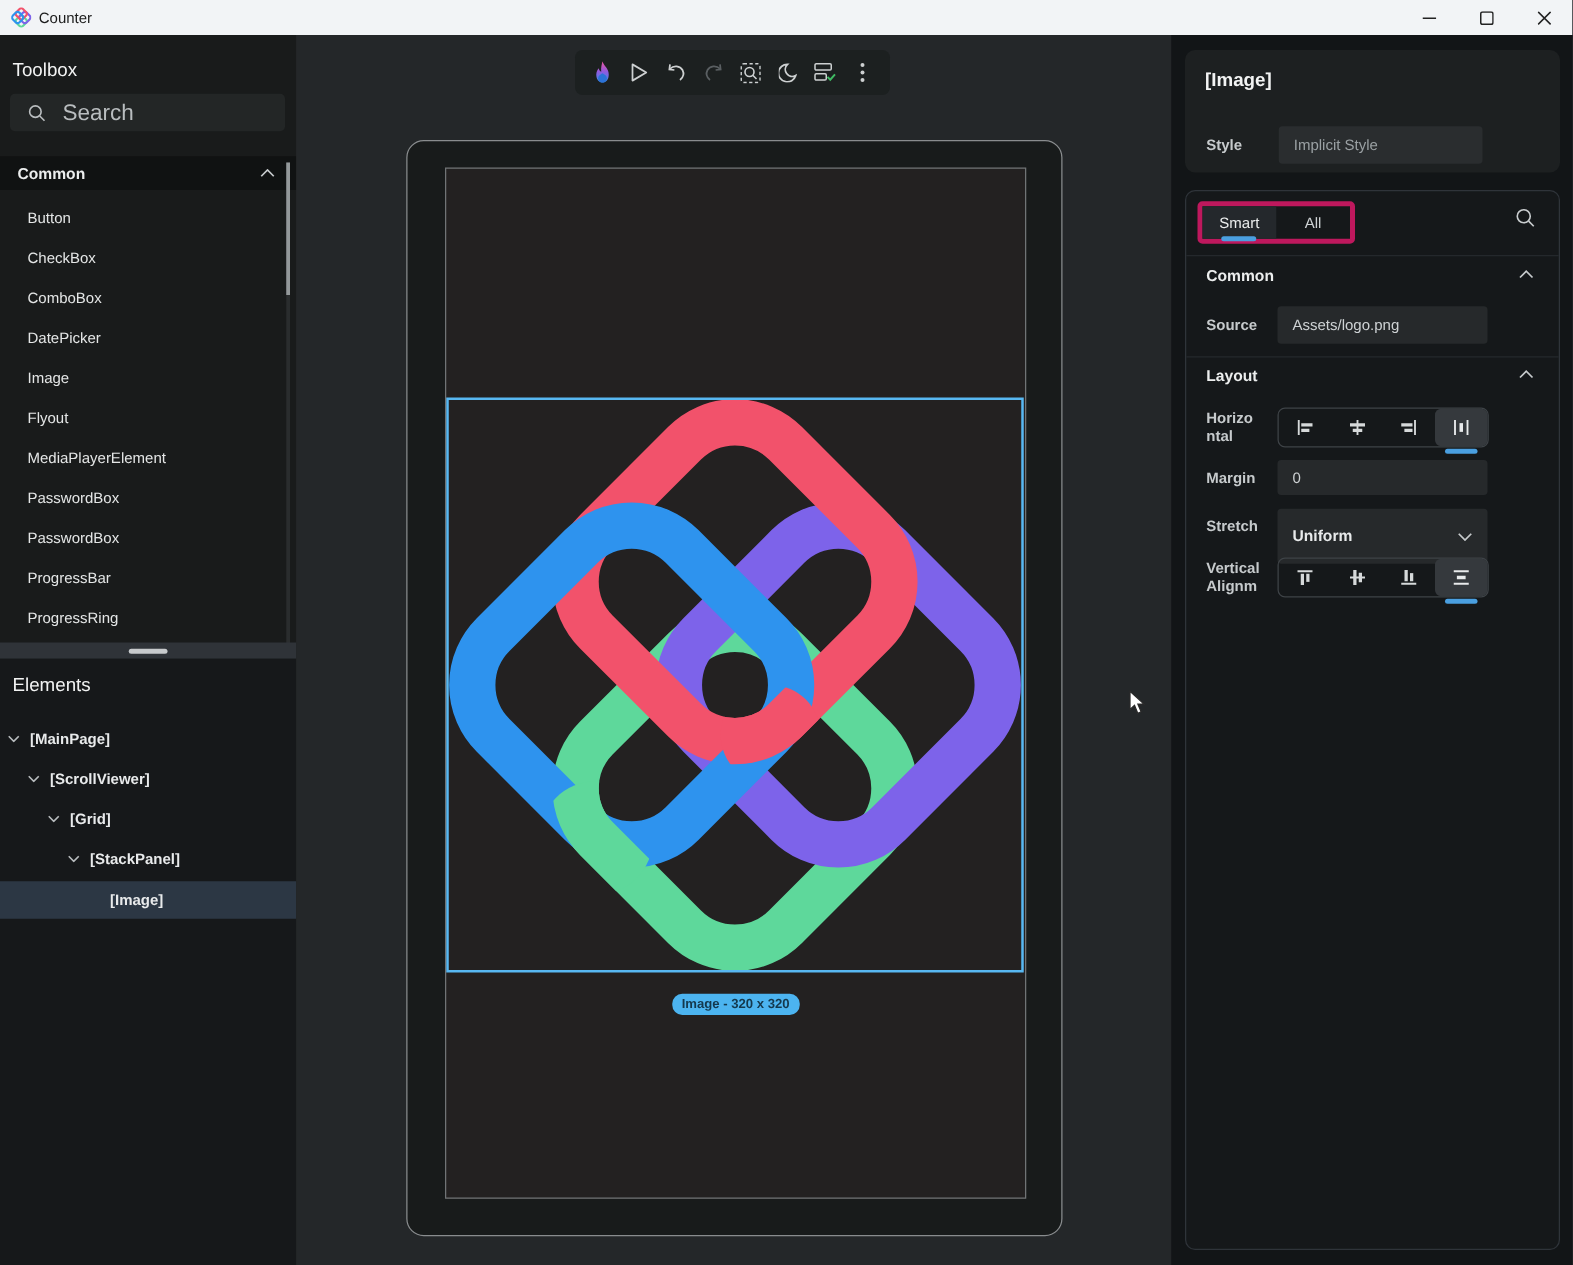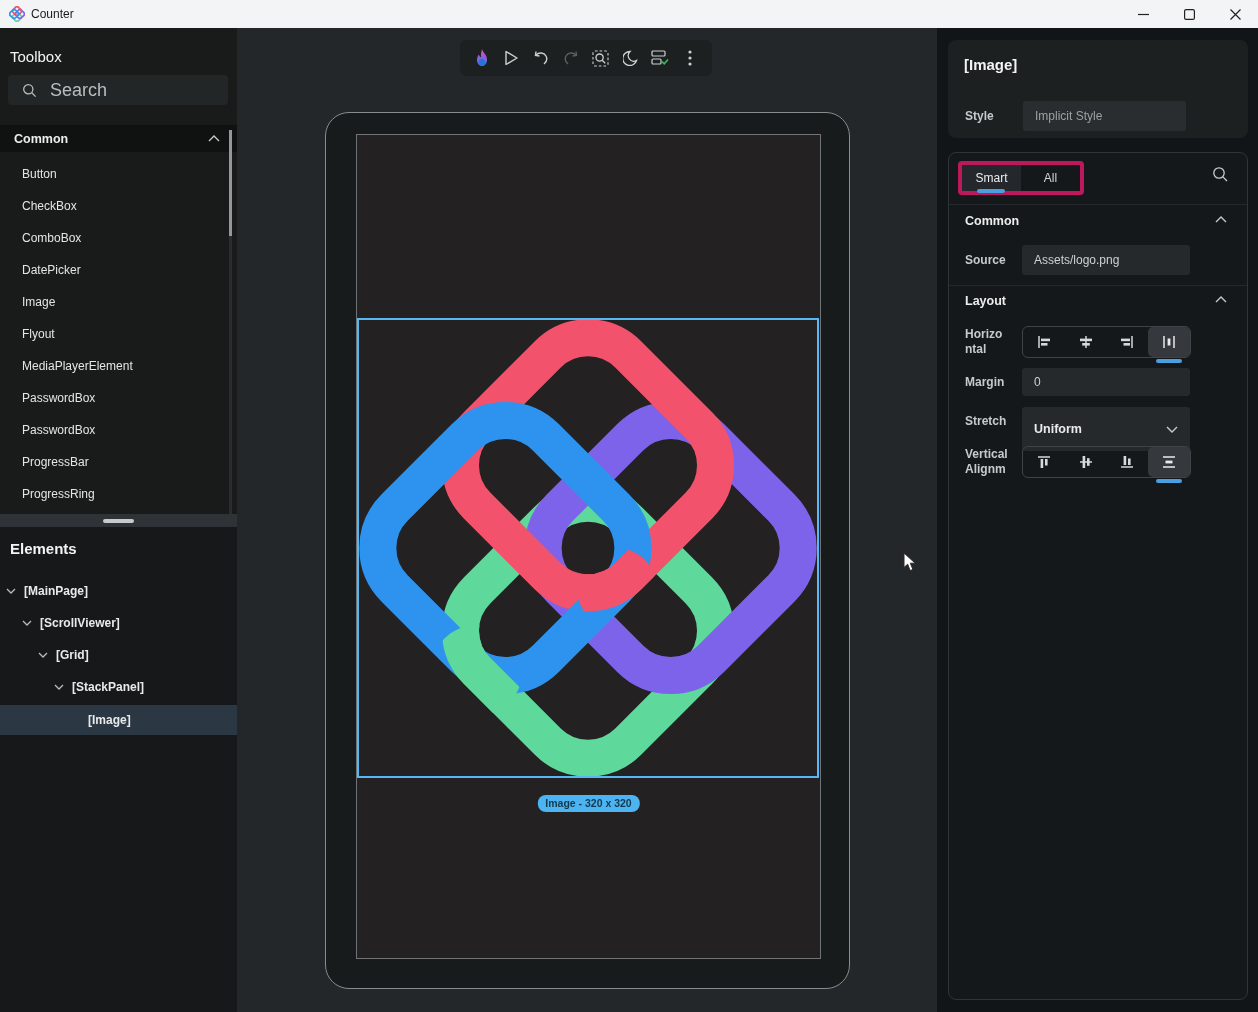--- a/index.html
+++ b/index.html
@@ -31,34 +31,34 @@
   .sec-header span { margin-left:14px; font-size:12.5px; font-weight:700; color:#eceeee; }
   .sec-header .chev { position:absolute; right:17px; }
   .tool-list { position:absolute; left:0; top:130px; width:229px; }
   .tool-item { height:32px; line-height:32px; padding-left:22px; font-size:12px; color:#e4e6e6; }
   .scroll-track { position:absolute; left:229px; top:102px; width:3px; height:385px; background:#2a2d2e; }
   .scroll-thumb { position:absolute; left:229px; top:102px; width:3px; height:106px; background:#93989a; }
   .h-divider { position:absolute; left:0; top:486px; width:237px; height:13px; background:#2f3338; }
   .h-divider .handle { position:absolute; left:103px; top:5px; width:31px; height:3.5px;
                        border-radius:2px; background:#c7cacc; }
   .elements-area { position:absolute; left:0; top:499px; width:237px; height:485px; background:#16181a; }
-  .el-title { position:absolute; left:10px; top:13px; font-size:15px; font-weight:700; color:#f2f3f3; }
+  .el-title { position:absolute; left:10px; top:13px; font-size:15px; font-weight:400; color:#f2f3f3; }
   .tree-row { position:absolute; left:0; width:237px; height:30px; display:flex; align-items:center; }
   .tree-row.sel { background:#2c3744; }
   .tree-row .chev { position:absolute; }
   .tree-row .lbl { position:absolute; font-size:12px; font-weight:700; color:#e8eaeb; }
 
   
   .canvas { position:relative; flex:1; background:#242729; overflow:hidden; }
   .cv-toolbar { position:absolute; left:223px; top:12px; width:252px; height:36px; background:#1c2020;
                 border-radius:6px; display:flex; align-items:center; justify-content:space-between;
                 padding:0 11px; }
   .tb-ic { width:22px; height:22px; display:flex; align-items:center; justify-content:center; }
   .device { position:absolute; left:88px; top:84px; width:525px; height:877px; background:#181b1b;
-            border:1.5px solid #898c8e; border-radius:24px; }
+            border:1.5px solid #898c8e; border-radius:14px; }
   .screen { position:absolute; left:30px; top:21px; width:465px; height:825px; background:#232121;
             border:1px solid #707476; }
   .selection { position:absolute; left:0px; top:183px; width:462px; height:460px;
                border:2px solid #58b8f2; }
   .selection svg { position:absolute; left:0; top:0; width:458px; height:456px; }
   .size-badge { position:absolute; left:50%; transform:translateX(-50%); top:660px;
                 background:#4cb4f0; color:#14384d; font-size:10.5px; font-weight:700;
                 padding:2px 8px 3px 8px; border-radius:8px; white-space:nowrap; }
   .cursor { position:absolute; left:666px; top:524px; }
 

